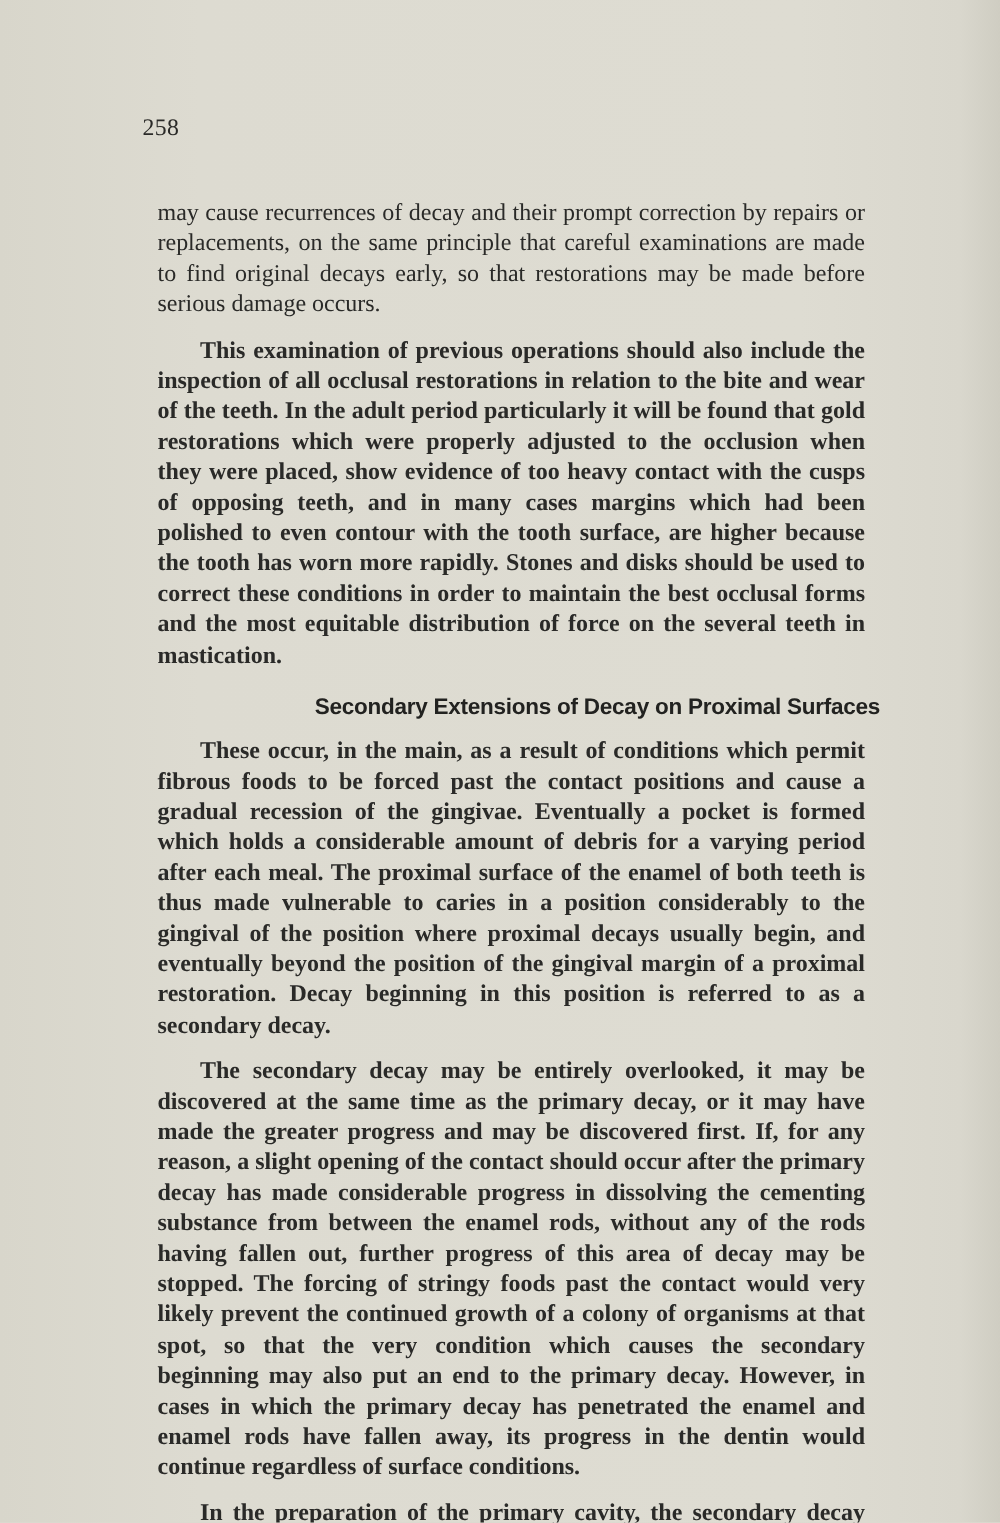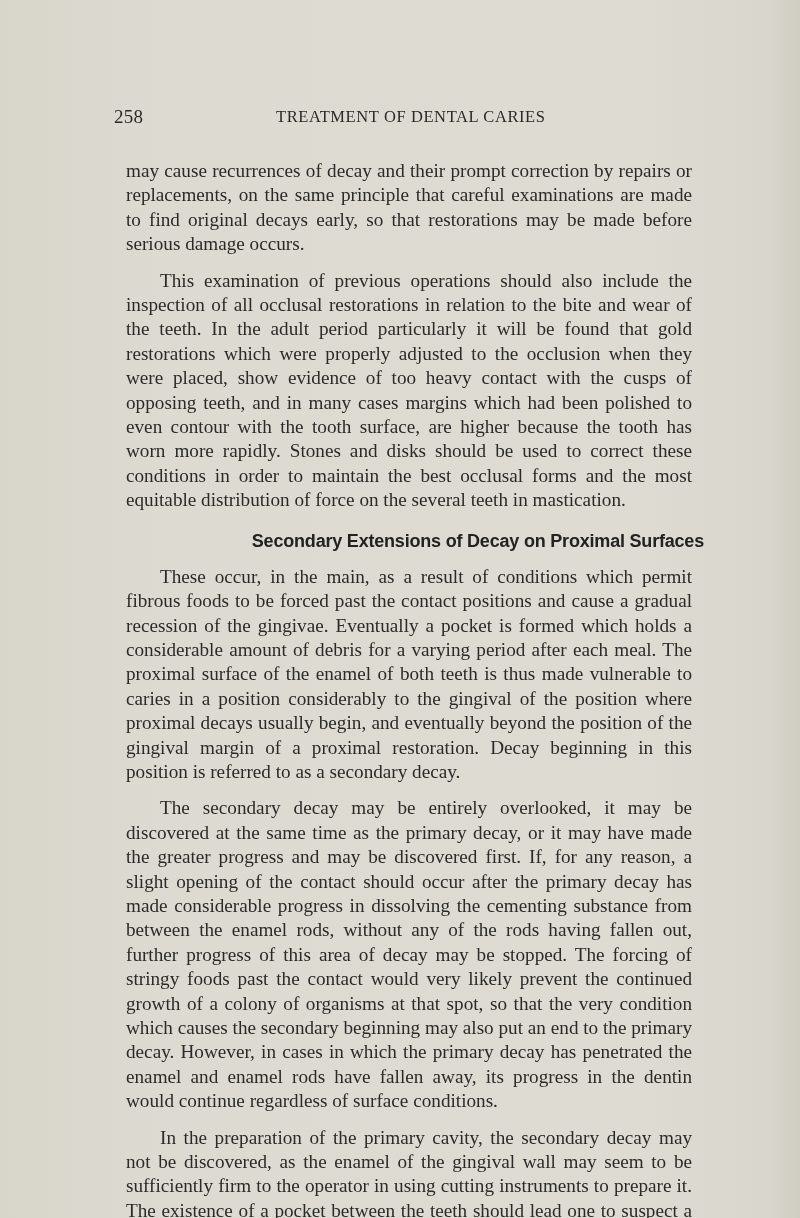--- a/index.html
+++ b/index.html
@@ -16,21 +16,21 @@
       color: #2a2a28;
     }
     .page {
       position: absolute;
       left: 0; top: 0;
       width: 800px; height: 1218px;
       background: linear-gradient(90deg, #d8d6cb 0%, #dddbd1 20%, #dedcd2 80%, #d9d7cd 96%, #cfcdc2 100%);
     }
     .running-head {
       position: absolute;
-      top: 106px;
+      top: 92px;
       left: 114px;
       width: 590px;
       height: 24px;
       font-size: 17px;
       letter-spacing: 0.3px;
     }
     .page-number {
       position: absolute;
       left: 0;
       top: 0;
@@ -52,40 +52,40 @@
       line-height: 24.4px;
       text-align: justify;
       hyphens: none;
     }
     .body-text p {
       margin: 12px;
       text-indent: 0;
     }
     .body-text p.indent {
       text-indent: 34px;
+      font-weight: bold;
     }
     .section-heading {
       margin: 16px 0 6px 0;
       font-family: "Liberation Sans", "DejaVu Sans", sans-serif;
       font-weight: bold;
       font-size: 18px;
       line-height: 24px;
       text-align: right;
       padding-left: 34px;
       letter-spacing: -0.2px;
       color: #222220;
     }
   </style>
 </head>
 <body>
 
 <div class="page">
   <div class="running-head">
     <span class="page-number">258</span>
-    <span class="running-title">TREATMENT OF DENTAL CARIES</span>
   </div>
 
   <div class="body-text">
     <p>may cause recurrences of decay and their prompt correction by repairs or replacements, on the same principle that careful examinations are made to find original decays early, so that restorations may be made before serious damage occurs.</p>
     <p class="indent">This examination of previous operations should also include the inspection of all occlusal restorations in relation to the bite and wear of the teeth. In the adult period particularly it will be found that gold restorations which were properly adjusted to the occlusion when they were placed, show evidence of too heavy contact with the cusps of opposing teeth, and in many cases margins which had been polished to even contour with the tooth surface, are higher because the tooth has worn more rapidly. Stones and disks should be used to correct these conditions in order to maintain the best occlusal forms and the most equitable distribution of force on the several teeth in mastication.</p>
     <div class="section-heading">Secondary Extensions of Decay on Proximal Surfaces</div>
     <p class="indent">These occur, in the main, as a result of conditions which permit fibrous foods to be forced past the contact positions and cause a gradual recession of the gingivae. Eventually a pocket is formed which holds a considerable amount of debris for a varying period after each meal. The proximal surface of the enamel of both teeth is thus made vulnerable to caries in a position considerably to the gingival of the position where proximal decays usually begin, and eventually beyond the position of the gingival margin of a proximal restoration. Decay beginning in this position is referred to as a secondary decay.</p>
     <p class="indent">The secondary decay may be entirely overlooked, it may be discovered at the same time as the primary decay, or it may have made the greater progress and may be discovered first. If, for any reason, a slight opening of the contact should occur after the primary decay has made considerable progress in dissolving the cementing substance from between the enamel rods, without any of the rods having fallen out, further progress of this area of decay may be stopped. The forcing of stringy foods past the contact would very likely prevent the continued growth of a colony of organisms at that spot, so that the very condition which causes the secondary beginning may also put an end to the primary decay. However, in cases in which the primary decay has penetrated the enamel and enamel rods have fallen away, its progress in the dentin would continue regardless of surface conditions.</p>
     <p class="indent">In the preparation of the primary cavity, the secondary decay may not be discovered, as the enamel of the gingival wall may seem to be sufficiently firm to the operator in using cutting instruments to prepare it. The existence of a pocket between the teeth should lead one to suspect a secondary decay. The examination</p>
   </div>

